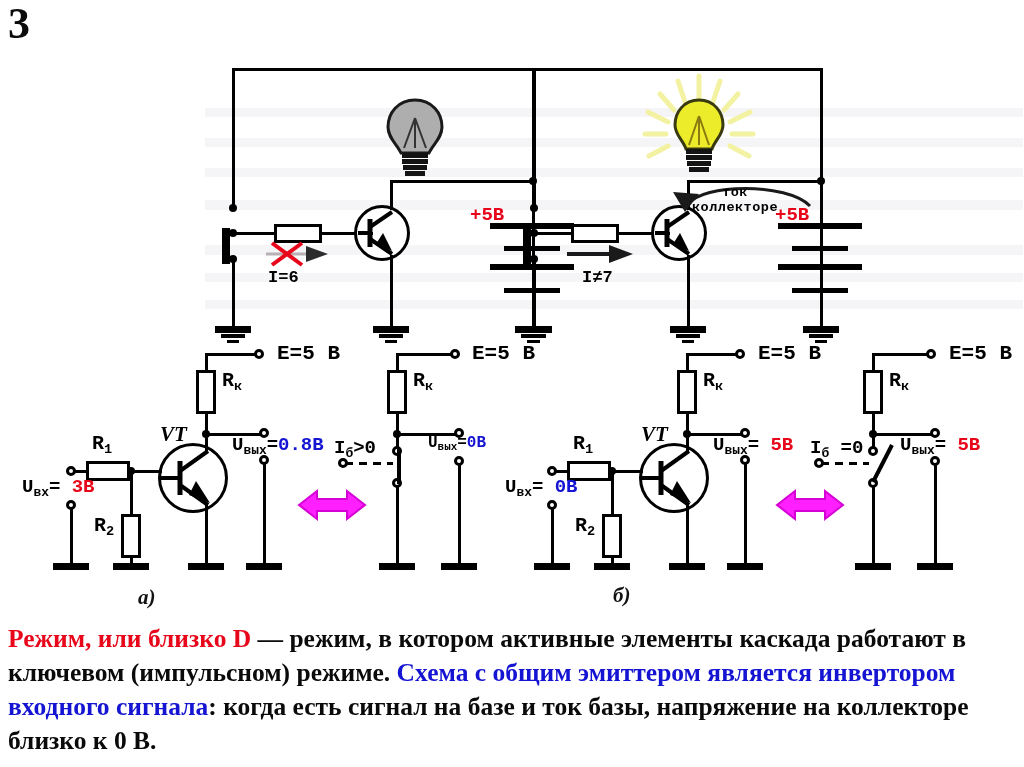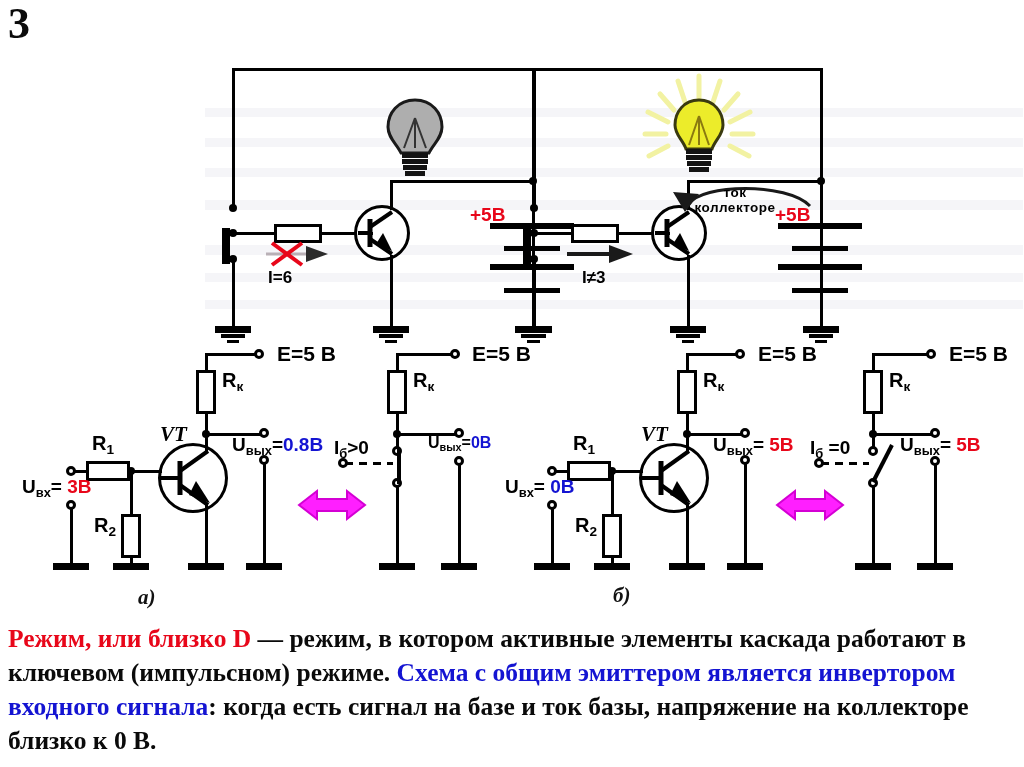--- a/index.html
+++ b/index.html
@@ -40,21 +40,21 @@
   .gnd-w{position:absolute;background:#000;height:7px;}
   .gnd-s{position:absolute;background:#000;height:4px;}
   .gnd-t{position:absolute;background:#000;height:3px;}
 
   
   .tr{position:absolute;}
   .tr .circ{position:absolute;left:0;top:0;width:100%;height:100%;
             border:3px solid #000;border-radius:50%;box-sizing:border-box;background:#fff;}
 
   
-  .lbl{position:absolute;white-space:nowrap;font-family:Liberation Sans, sans-serif;color:#000;}
+  .lbl{position:absolute;white-space:nowrap;font-family:Liberation Mono, monospace;color:#000;}
   .lbl-s{font-size:17px;font-weight:bold;}
   .lbl-m{font-size:20px;font-weight:bold;}
   .lbl-vt{font-size:21px;font-weight:bold;font-style:italic;font-family:"Liberation Serif",serif;}
   .red{color:#e8071a;}
   .blue{color:#1414d2;}
   .sub{font-size:.68em;vertical-align:-.28em;font-weight:bold;}
 
   .cap{position:absolute;font-family:"Liberation Serif",serif;font-style:italic;
        font-weight:bold;font-size:21px;color:#111;}
 
@@ -181,21 +181,21 @@
     <div class="wire h" style="left:534px;top:232px;width:38px;"></div>
     <div class="wire v" style="left:533px;top:258px;height:68px;"></div>
 
     <div class="res" style="left:571px;top:224px;width:48px;height:19px;"></div>
     <div class="wire h" style="left:618px;top:232px;width:42px;"></div>
 
     <svg style="position:absolute;left:565px;top:241px;" width="72" height="26" viewBox="0 0 72 26">
       <line x1="2" y1="13" x2="46" y2="13" stroke="#1a1a1a" stroke-width="4"></line>
       <polygon points="44,4 68,13 44,22" fill="#1a1a1a"></polygon>
     </svg>
-    <div class="lbl lbl-s" style="left:582px;top:268px;">I≠3</div>
+    <div class="lbl lbl-s" style="left:582px;top:268px;">I≠7</div>
 
     <div class="tr" style="left:651px;top:205px;width:56px;height:56px;">
       <div class="circ"></div>
       <svg style="position:absolute;left:0;top:0;" width="56" height="56" viewBox="0 0 56 56">
         <line x1="16" y1="14" x2="16" y2="42" stroke="#000" stroke-width="5"></line>
         <line x1="16" y1="28" x2="4" y2="28" stroke="#000" stroke-width="4"></line>
         <line x1="16" y1="22" x2="38" y2="7" stroke="#000" stroke-width="4"></line>
         <line x1="16" y1="34" x2="38" y2="49" stroke="#000" stroke-width="4"></line>
         <polygon points="29,28 38,46 22,39" fill="#000"></polygon>
       </svg>

